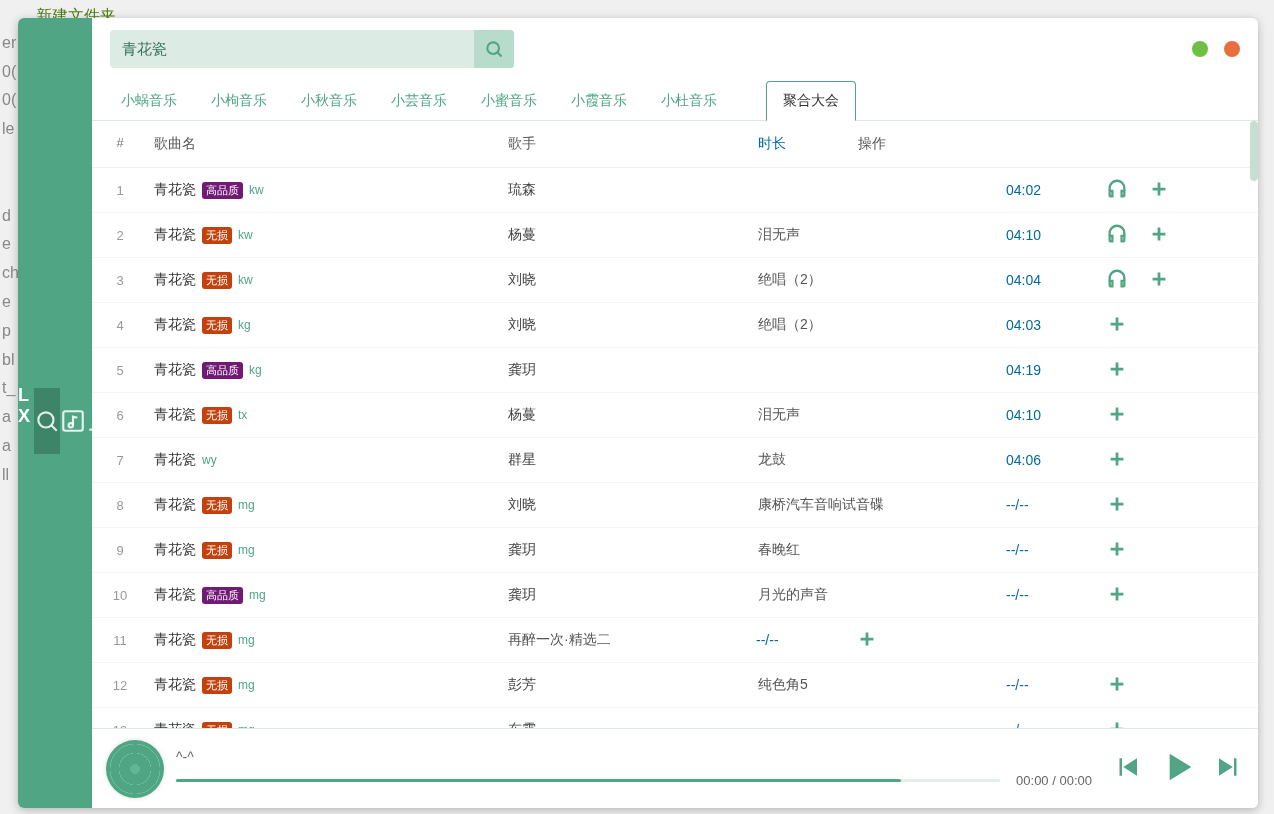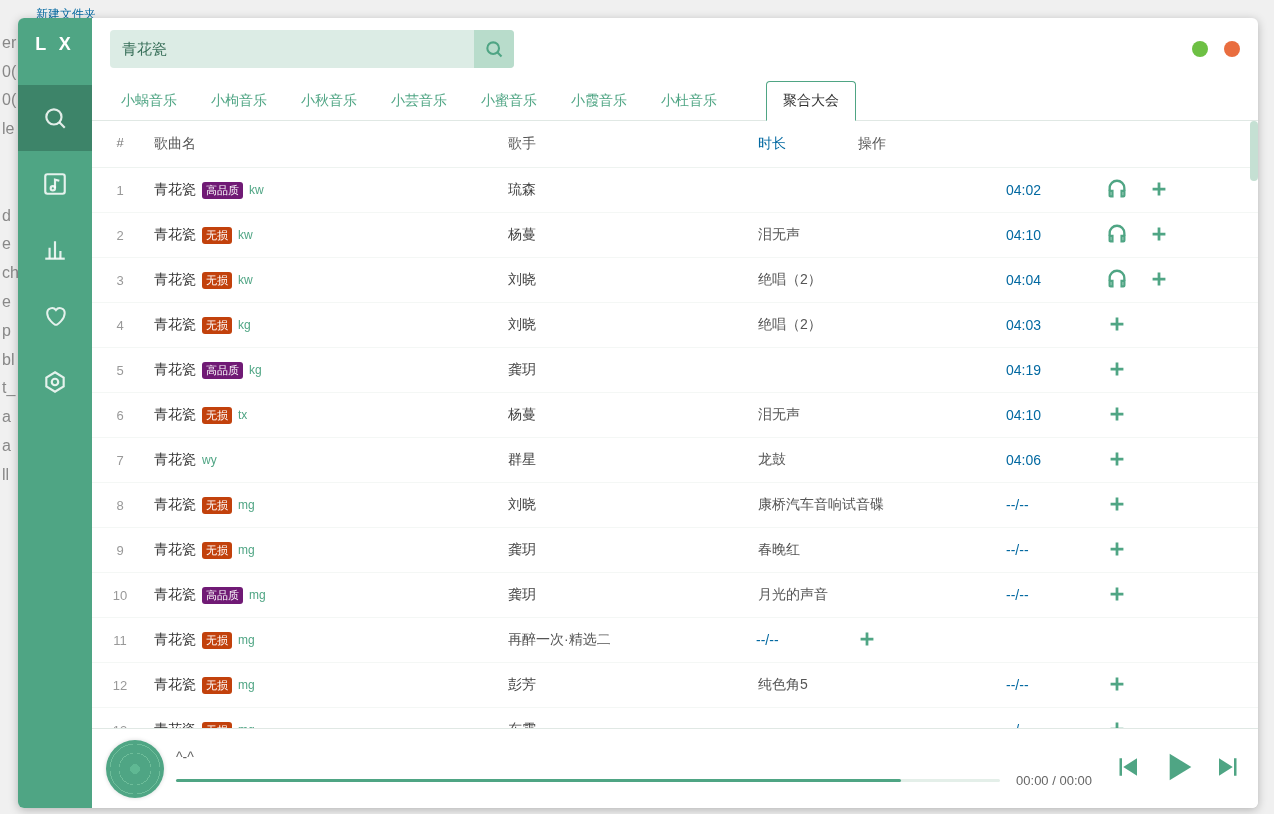--- a/index.html
+++ b/index.html
@@ -19,41 +19,41 @@
   font-size: 16px;
   line-height: 1.8;
   padding: 0 2px;
   white-space: pre;
   z-index: 0;
 }
 .tab-label-bg {
   position: absolute;
   top: 6px;
   left: 36px;
-  color: #0369a1;
-  font-size: 12px;
+  color: #4d7c0f;
+  font-size: 16px;
 }
 .app-window {
   position: absolute;
   left: 18px;
   top: 18px;
   width: 1240px;
   height: 790px;
   background: #fff;
   border-radius: 6px;
   box-shadow: 0 2px 10px rgba(0,0,0,0.25);
   display: flex;
   overflow: hidden;
   z-index: 10;
 }
 .sidebar {
   width: 74px;
   background: #4fa584;
   display: flex;
-  flex-direction: column;
+  flex-direction: row;
   align-items: center;
   padding-top: 16px;
 }
 .logo {
   color: #fff;
   font-weight: bold;
   letter-spacing: 4px;
   font-size: 18px;
   margin-bottom: 30px;
 }

